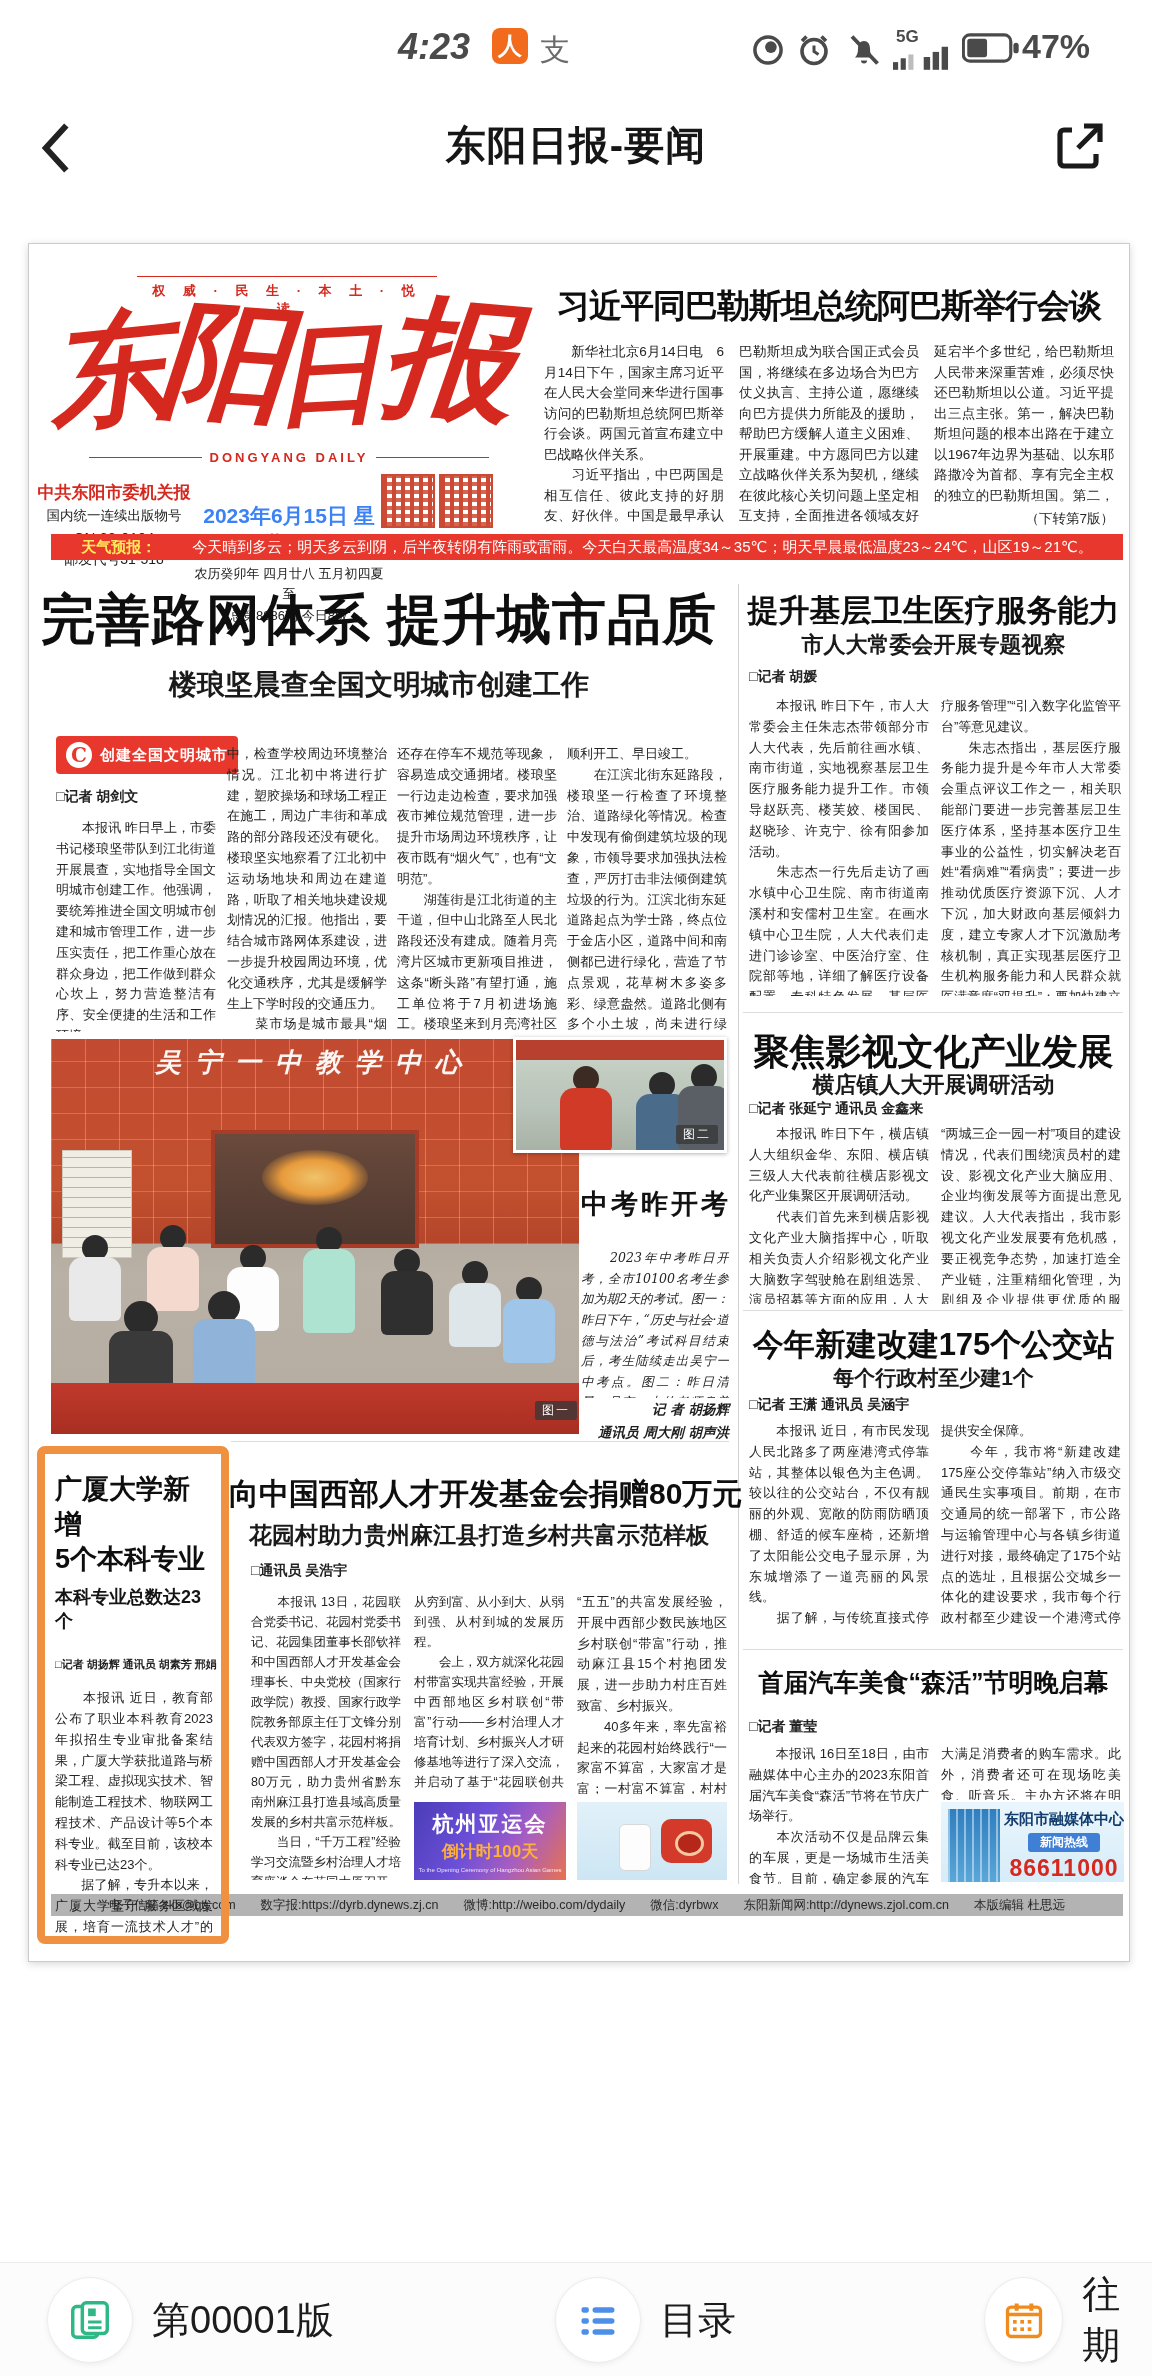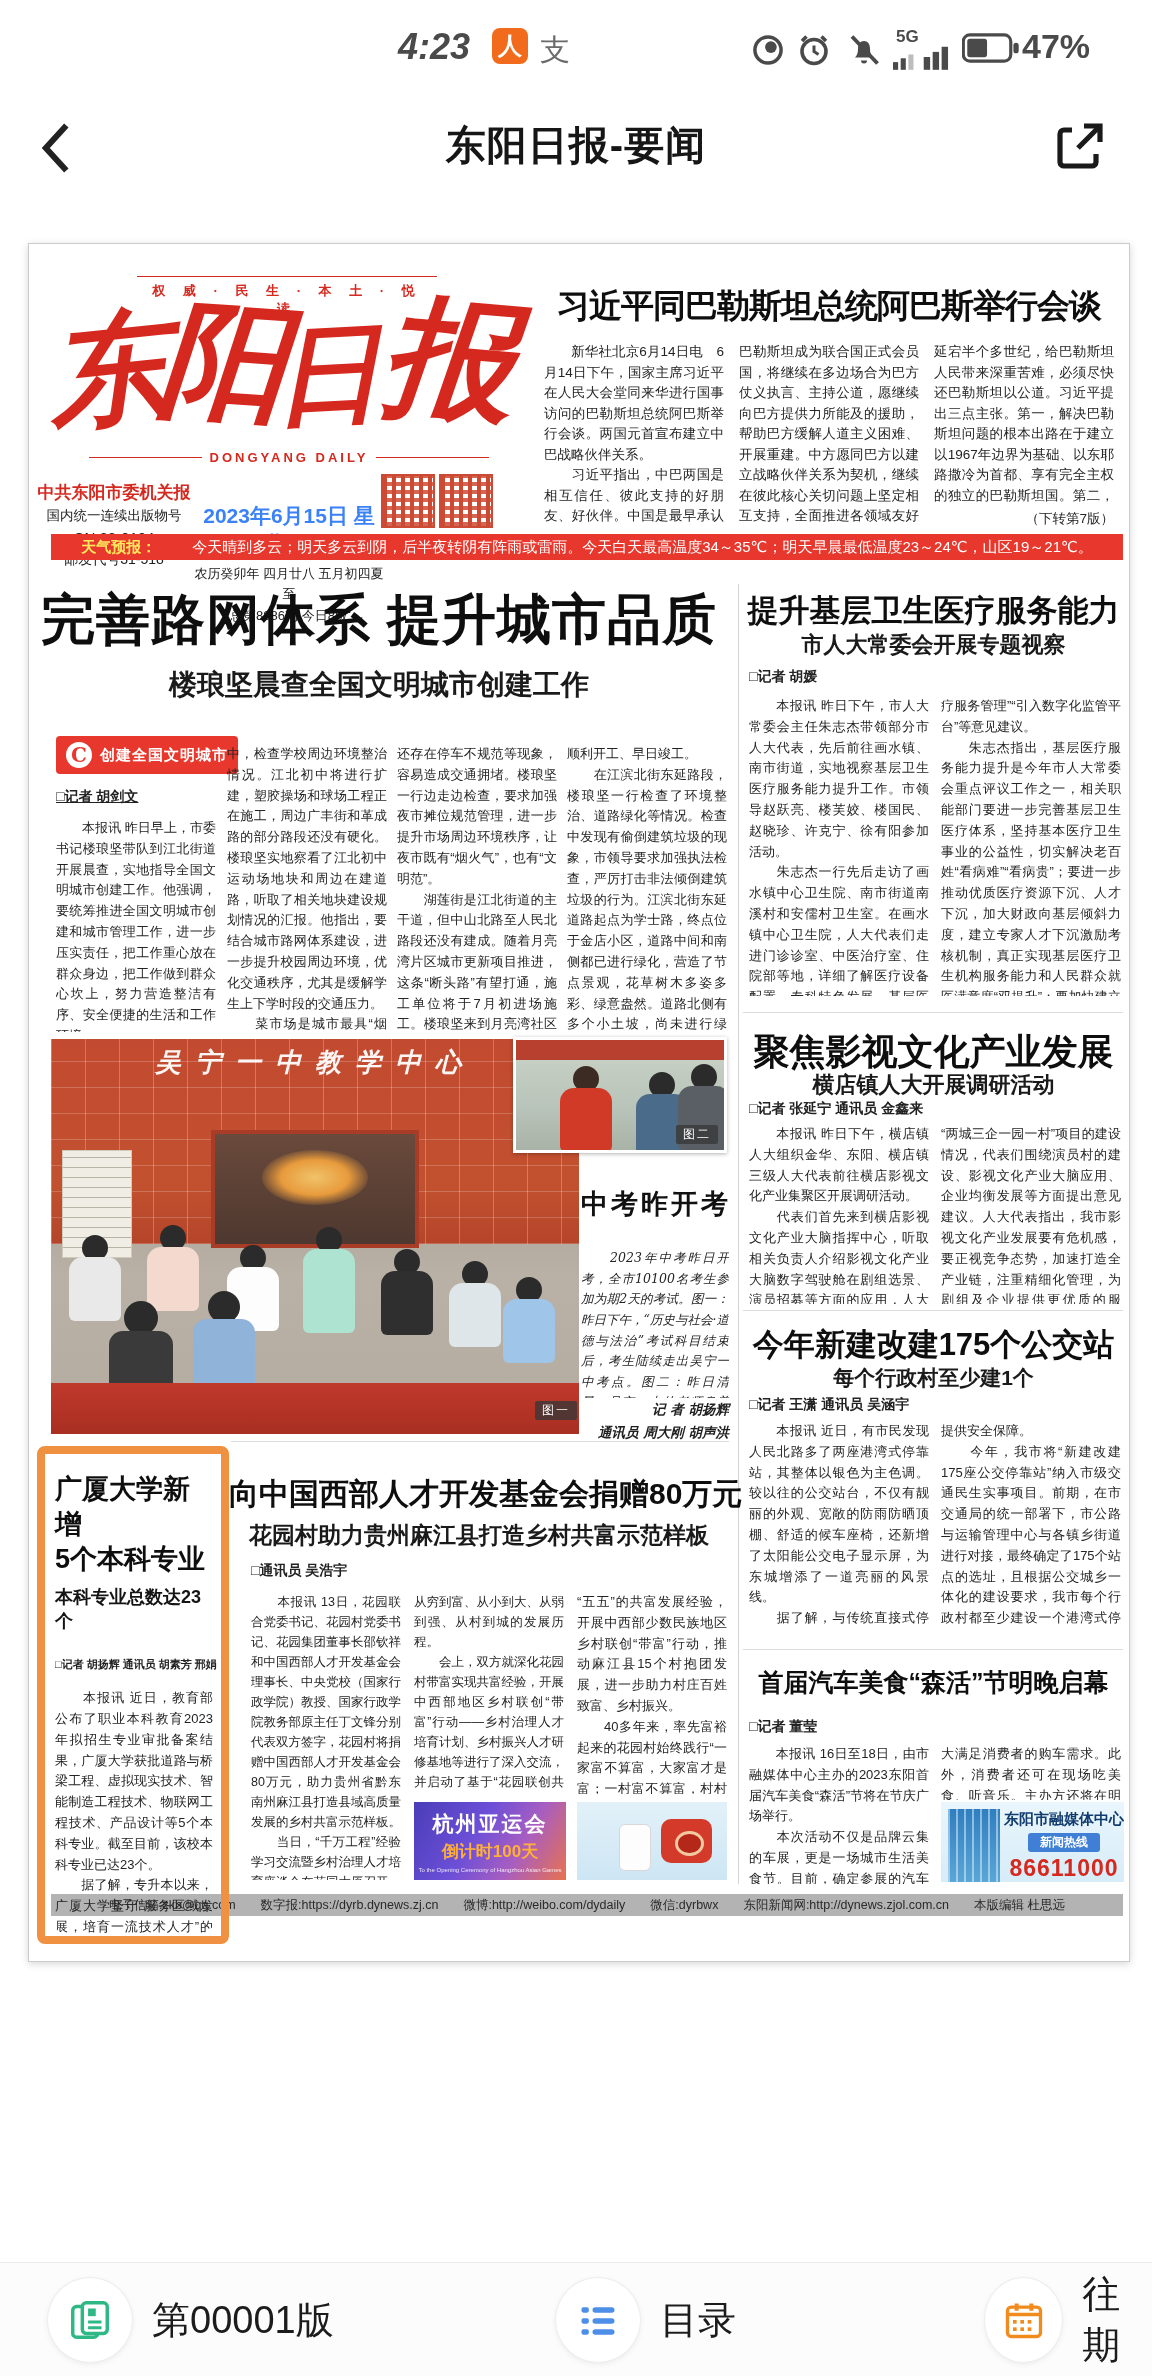--- a/index.html
+++ b/index.html
@@ -218,21 +218,21 @@
     <div class="abs rule-h" style="left:714px;top:1405px;width:380px;"></div>
     <div class="abs rule-h" style="left:202px;top:1197px;width:498px;"></div>
 
     <div class="abs" style="left:0;top:336px;width:709px;height:460px;">
       <div class="abs hl" style="left:0;top:4px;width:700px;font-size:54px;letter-spacing:1px;">完善路网体系  提升城市品质</div>
       <div class="abs sub" style="left:0;top:86px;width:700px;font-size:28px;">楼琅坚晨查全国文明城市创建工作</div>
       <div class="abs badge" style="left:27px;top:156px;">
         <span class="cc">C</span>
         <span class="bl">创建全国文明城市</span>
       </div>
-      <div class="abs byline" style="left:27px;top:208px;text-decoration:underline;">□记者 胡剑文</div>
+      <div class="abs byline" style="left:27px;top:208px;">□记者 胡剑文</div>
       <div class="abs col" style="left:27px;top:238px;width:160px;height:214px;">　　本报讯 昨日早上，市委书记楼琅坚带队到江北街道开展晨查，实地指导全国文明城市创建工作。他强调，要统筹推进全国文明城市创建和城市管理工作，进一步压实责任，把工作重心放在群众身边，把工作做到群众心坎上，努力营造整洁有序、安全便捷的生活和工作环境。
 　　市委常委、宣传部部长卢旭萍参加检查。
 　　楼琅坚一行首先来到江北初</div>
       <div class="abs col" style="left:198px;top:164px;width:160px;height:288px;">中，检查学校周边环境整治情况。江北初中将进行扩建，塑胶操场和球场工程正在施工，周边广丰街和革成路的部分路段还没有硬化。楼琅坚实地察看了江北初中运动场地块和周边在建道路，听取了相关地块建设规划情况的汇报。他指出，要结合城市路网体系建设，进一步提升校园周边环境，优化交通秩序，尤其是缓解学生上下学时段的交通压力。
 　　菜市场是城市最具“烟火气”的地方，也是城市文明形象的“窗口”。今年以来，康星综合市场创建成效明显，场内地面整洁，摊位摆放有序，但市场门口可见夜市摊位留下的油污，周边</div>
       <div class="abs col" style="left:368px;top:164px;width:160px;height:288px;">还存在停车不规范等现象，容易造成交通拥堵。楼琅坚一行边走边检查，要求加强夜市摊位规范管理，进一步提升市场周边环境秩序，让夜市既有“烟火气”，也有“文明范”。
 　　湖莲街是江北街道的主干道，但中山北路至人民北路段还没有建成。随着月亮湾片区城市更新项目推进，这条“断头路”有望打通，施工单位将于7月初进场施工。楼琅坚来到月亮湾社区前院新区，详细了解湖莲街中山北路至人民北路段规划情况。打通“断头路”，是优化路网体系、方便群众出行的民心工程。楼琅坚要求相关部门单位为加快项目建设创造条件，确保项目</div>
       <div class="abs col" style="left:538px;top:164px;width:160px;height:288px;">顺利开工、早日竣工。
 　　在江滨北街东延路段，楼琅坚一行检查了环境整治、道路绿化等情况。检查中发现有偷倒建筑垃圾的现象，市领导要求加强执法检查，严厉打击非法倾倒建筑垃圾的行为。江滨北街东延道路起点为学士路，终点位于金店小区，道路中间和南侧都已进行绿化，营造了节点景观，花草树木多姿多彩、绿意盎然。道路北侧有多个小土坡，尚未进行绿化。楼琅坚在听取道路北侧绿化规划情况汇报后，要求相关单位在改造过程中尽可能保留原有树木，因地因势做好规划设计，精心打造绿化带，进一步提升城市形象和品质。</div>
     </div>
@@ -372,21 +372,21 @@
       </div>
       <div class="abs ad-blue" style="left:348px;top:356px;width:150px;height:78px;">
         <div class="bottle"></div>
         <div class="redpack"></div>
       </div>
     </div>
 
     <div class="abs pg-footer" style="left:22px;top:1650px;width:1072px;height:22px;">电子信箱:zkb@qq.com　　数字报:https://dyrb.dynews.zj.cn　　微博:http://weibo.com/dydaily　　微信:dyrbwx　　东阳新闻网:http://dynews.zjol.com.cn　　本版编辑 杜思远</div>
 
     <div class="abs hibox" style="left:8px;top:1202px;width:176px;height:482px;">
-      <div style="padding:18px 8px 0 10px;height:100%;box-sizing:border-box;overflow:hidden;border-radius:30px;">
+      <div style="padding:18px 8px 0 10px;height:100%;box-sizing:border-box;overflow:hidden;">
         <div class="gs-title">广厦大学新增
 5个本科专业</div>
         <div class="gs-sub">本科专业总数达23个</div>
         <div class="gs-by byline" style="font-size:11px;">□记者 胡扬辉 通讯员 胡素芳 邢娟</div>
         <div class="col" style="margin-top:16px;height:286px;font-size:13px;">　　本报讯 近日，教育部公布了职业本科教育2023年拟招生专业审批备案结果，广厦大学获批道路与桥梁工程、虚拟现实技术、智能制造工程技术、物联网工程技术、产品设计等5个本科专业。截至目前，该校本科专业已达23个。
 　　据了解，专升本以来，广厦大学坚守“服务区域发展，培育一流技术人才”的办学使命，紧密依托区域产业优势，聚焦国家十四五规划中的六大战略性新兴产业，加快调整优化专业结构，形成了以土木建筑大类专业为龙头，先进装备制造、电子信息类、财经商贸及文化艺术大类等专业协调发展的专业格局。23个本科专业中有14个服务于建筑产业，覆盖“决策、设计、施工和运营”全产业链。</div>
       </div>
     </div>
 
   </div>

